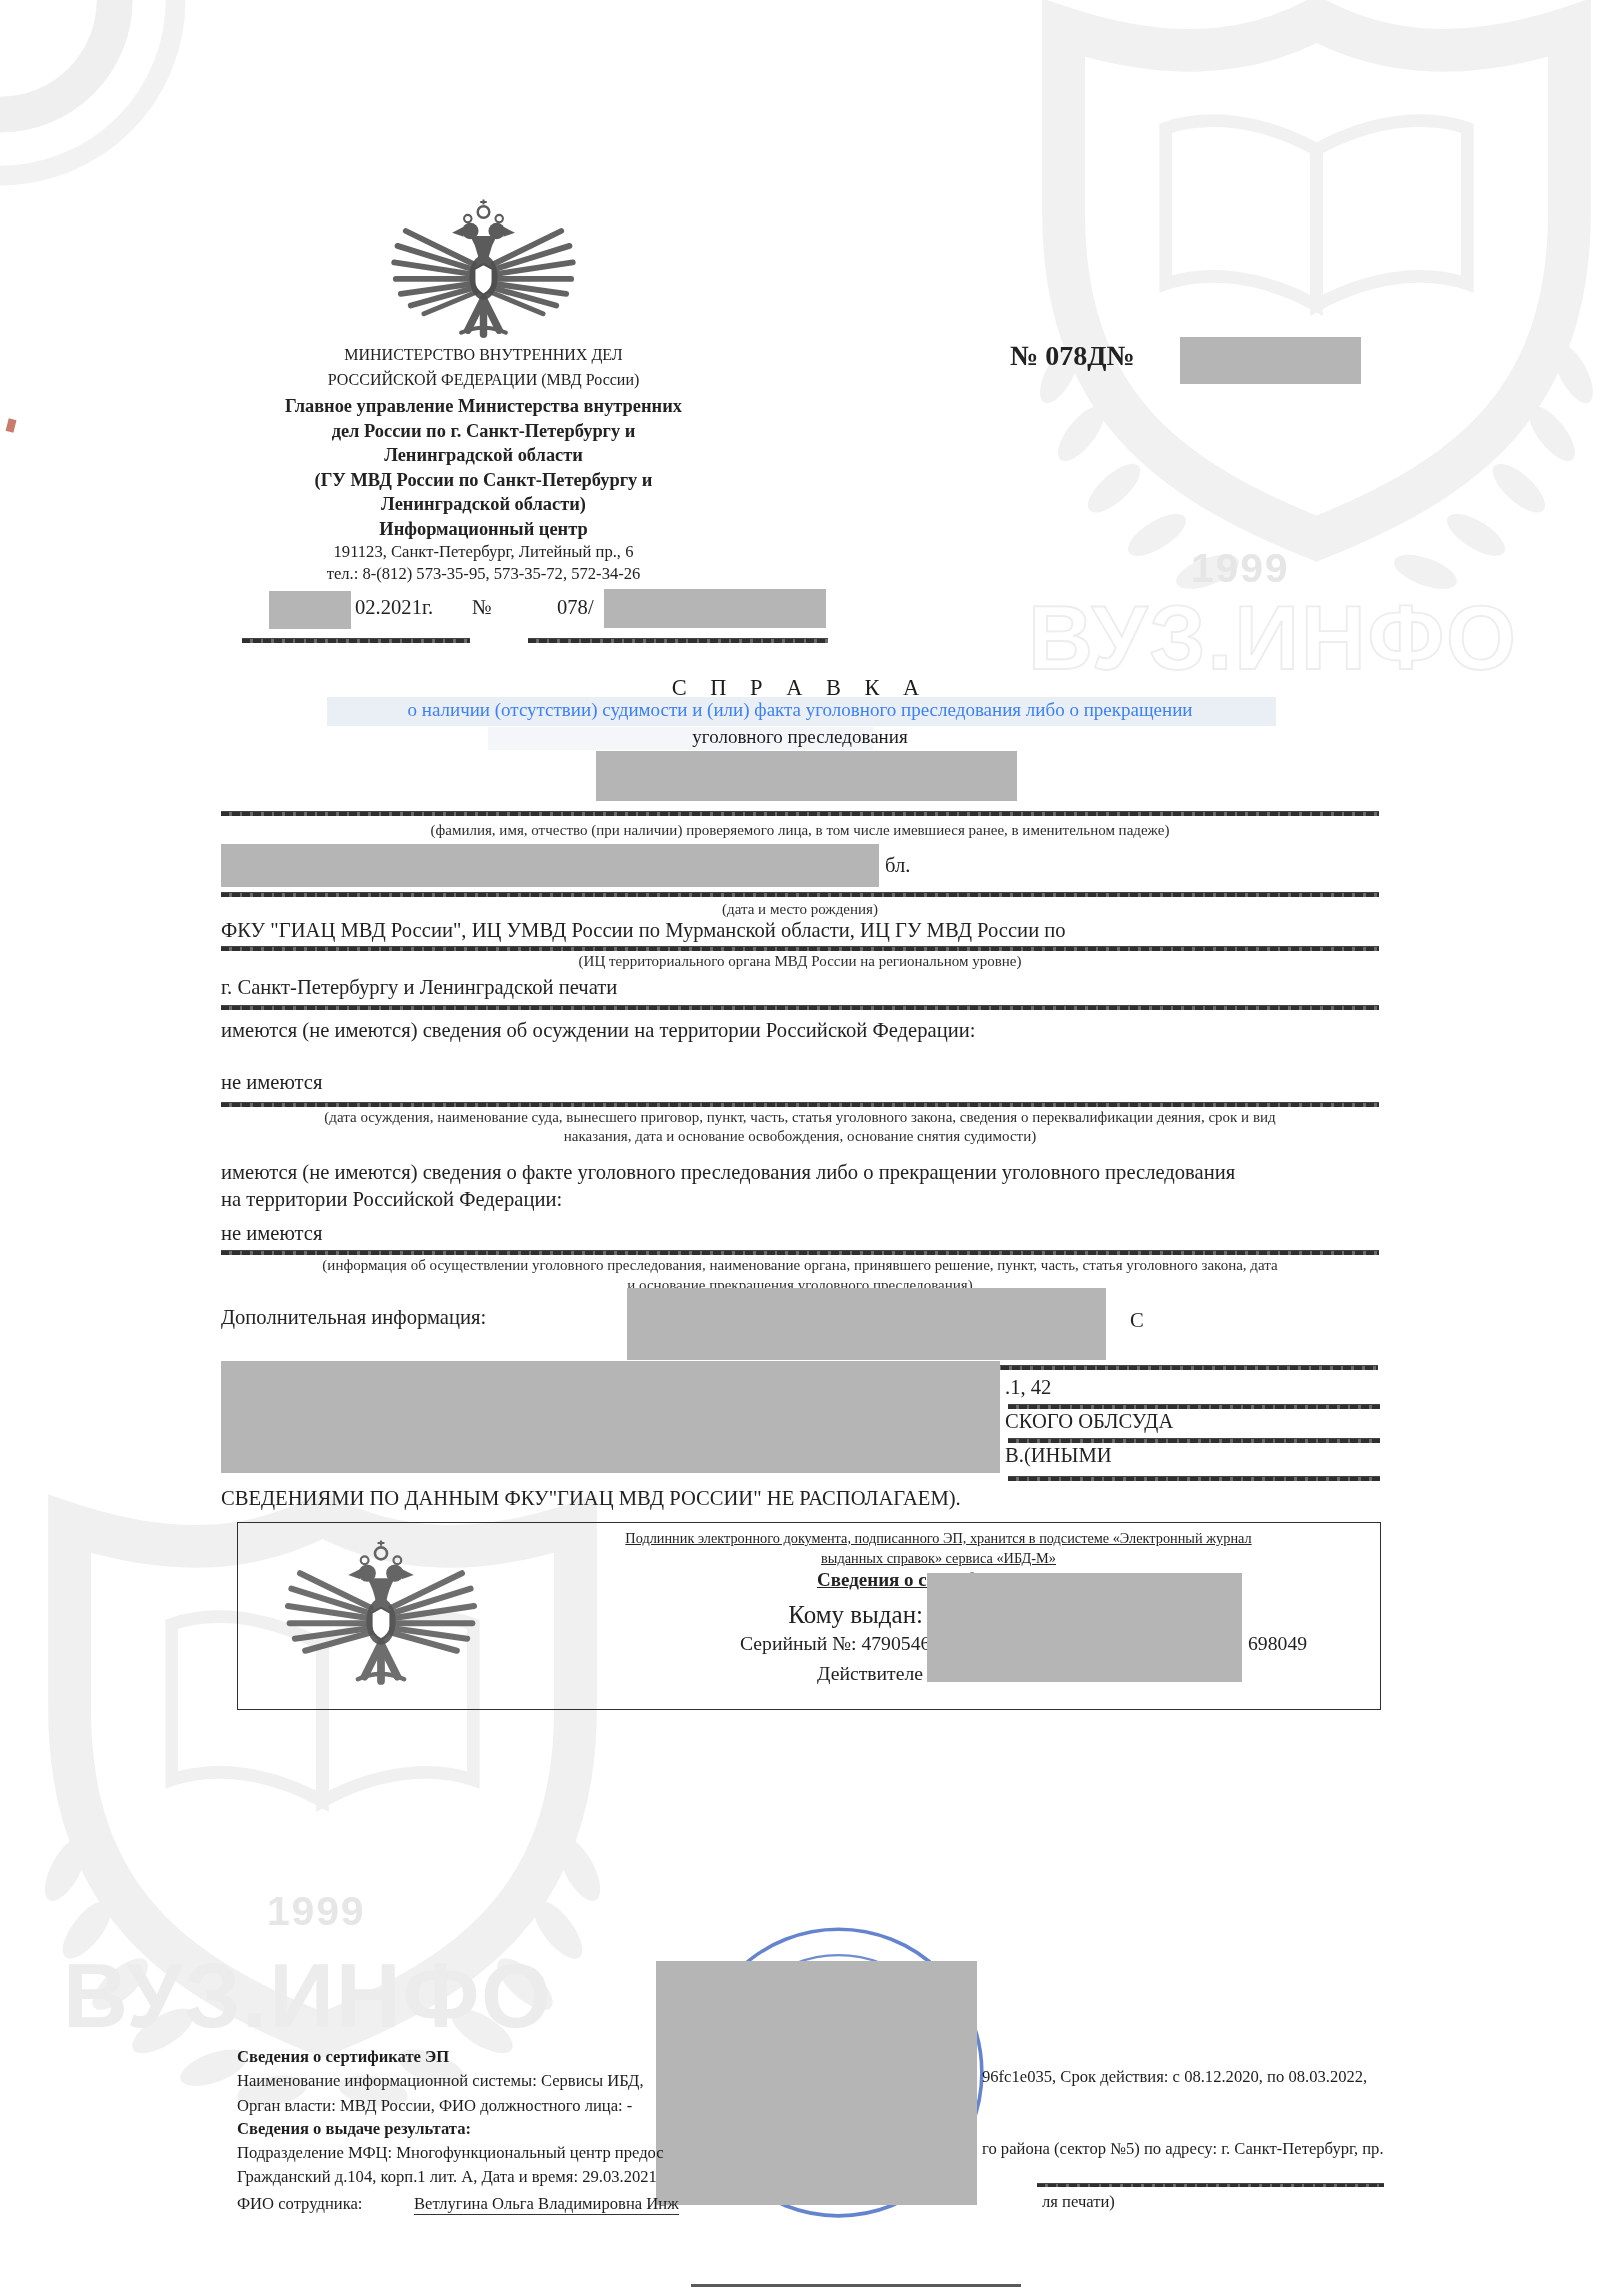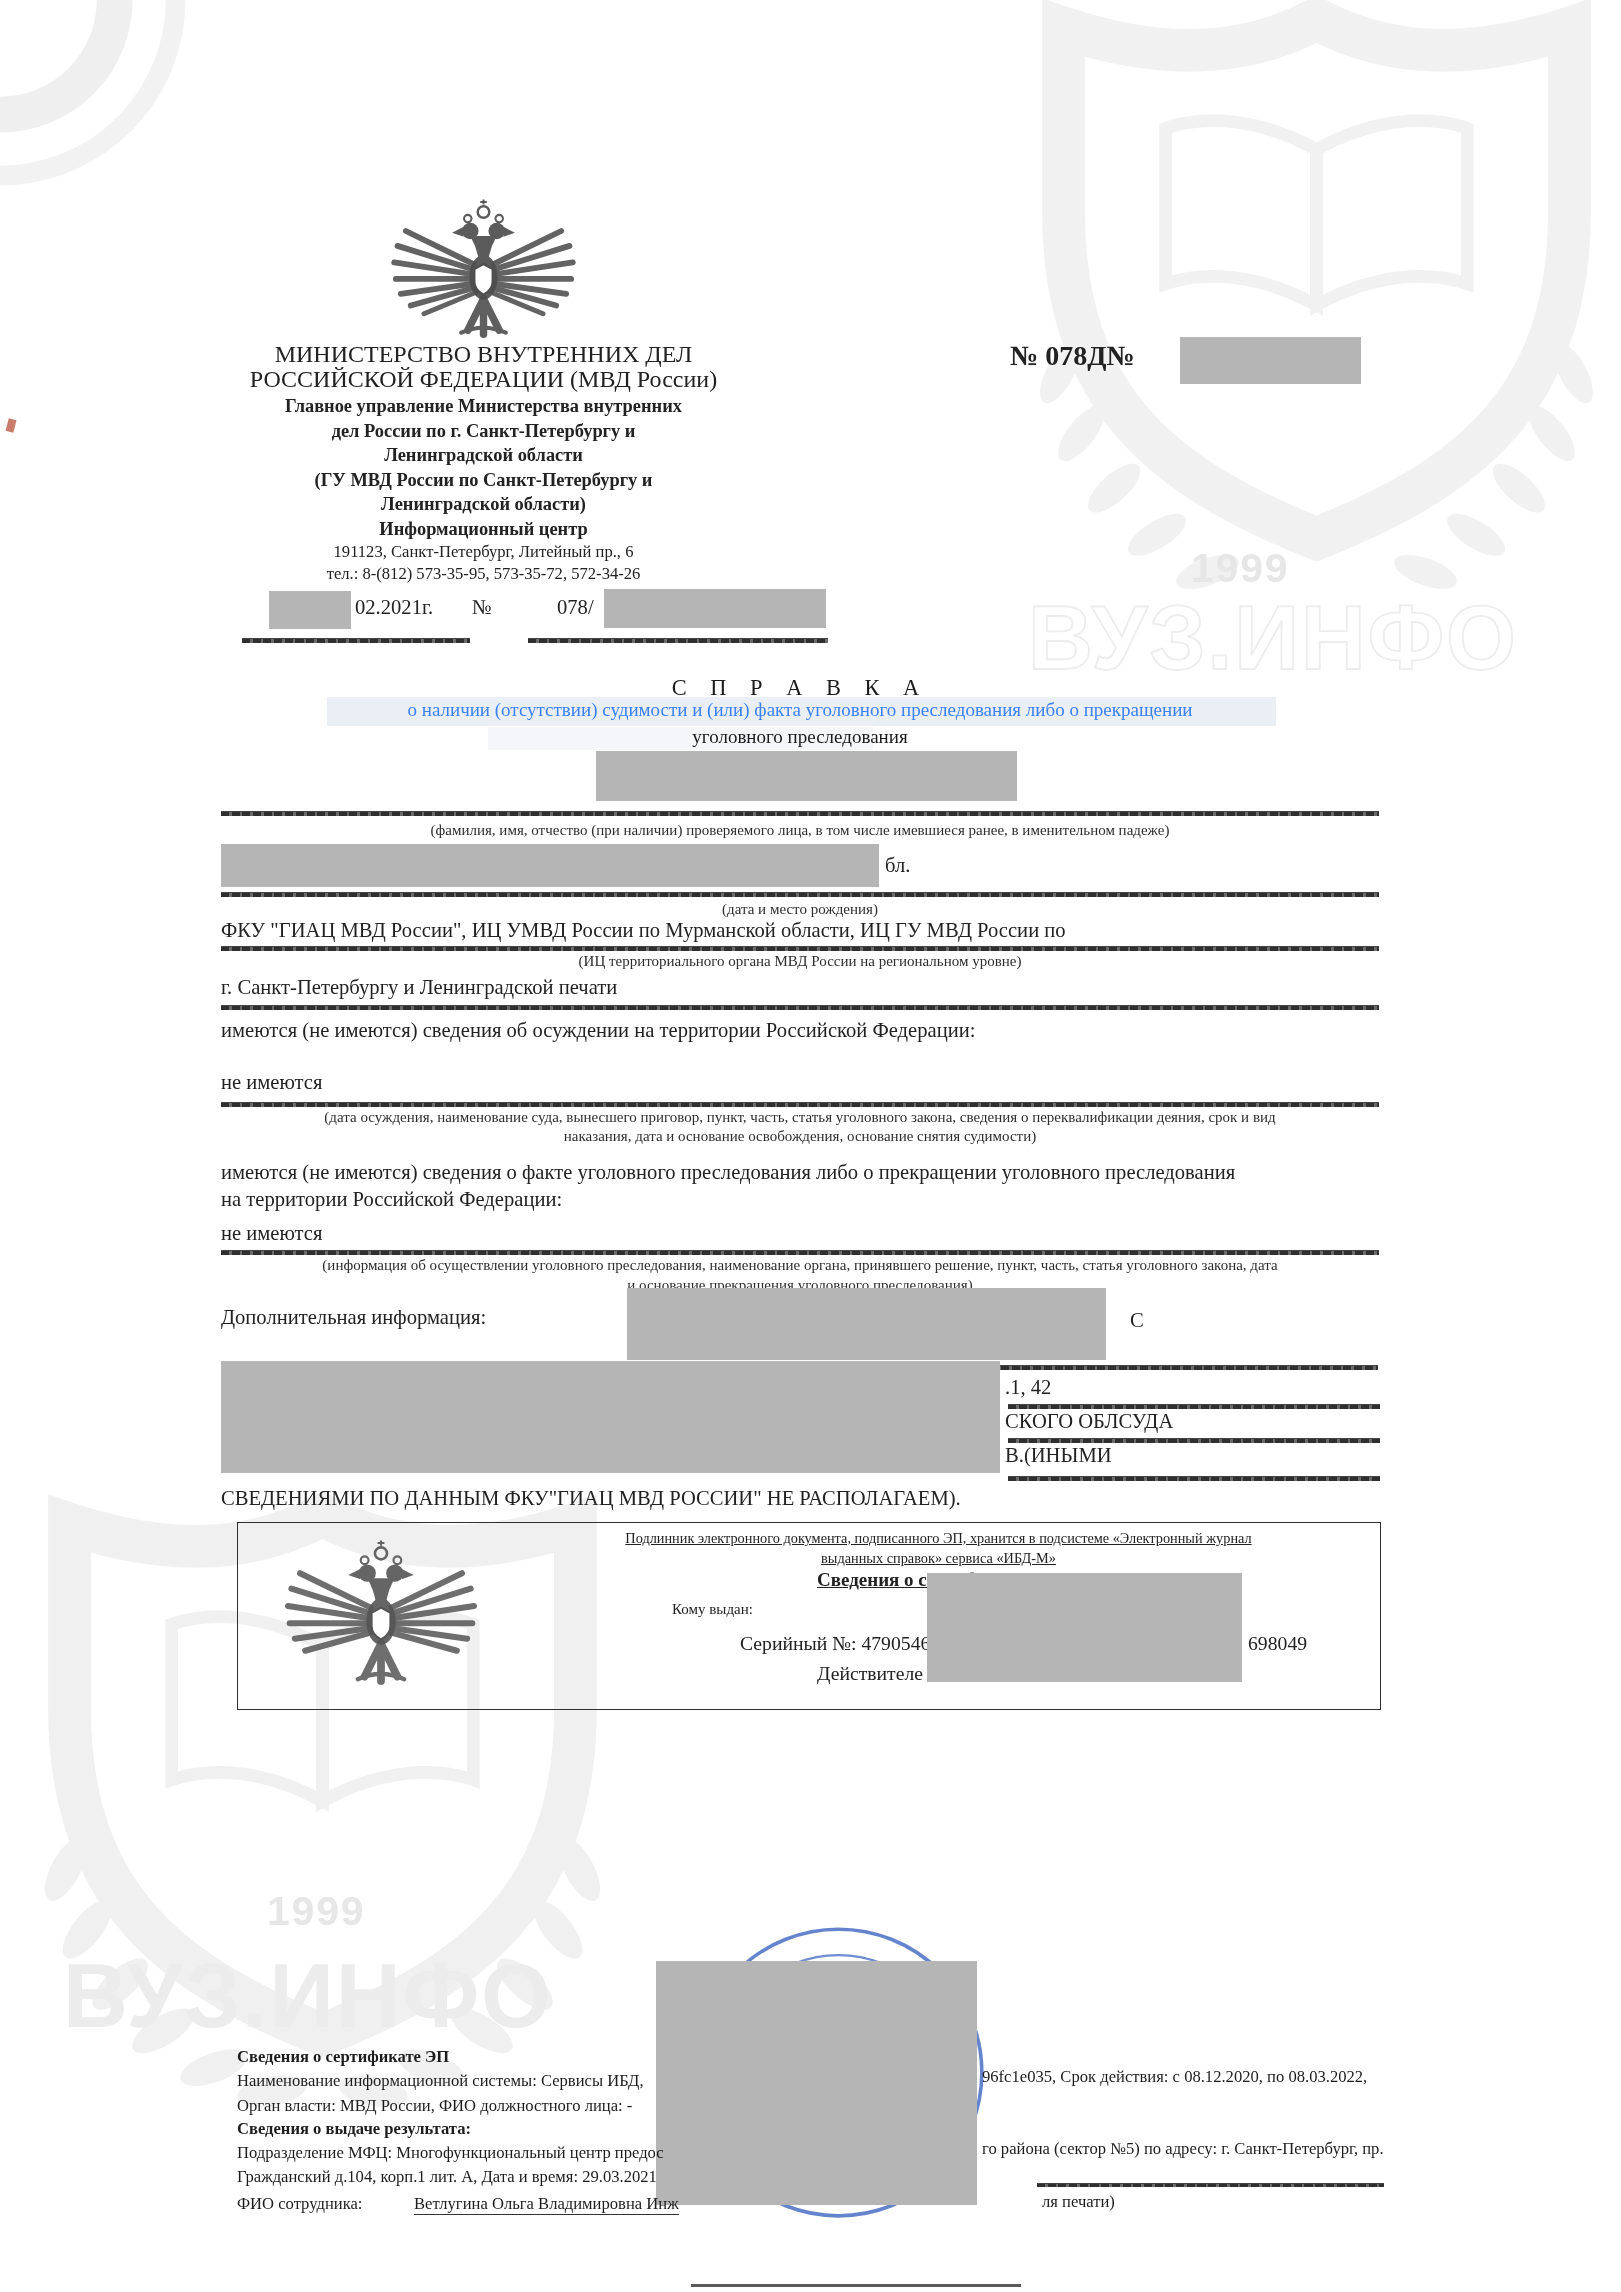--- a/index.html
+++ b/index.html
@@ -111,21 +111,21 @@
     </g>
     <path d="M130,78 L141,84 L141,99 Q141,109 130,115 Q119,109 119,99 L119,84 Z" fill="#ffffff" stroke="#4e4e4e" stroke-width="2.5"></path>
     <g fill="none" stroke="#4e4e4e" stroke-linecap="round" opacity="0.9">
       <path d="M130,120 L111,158" stroke-width="9"></path>
         <path d="M130,121 L130,163" stroke-width="9"></path>
       <path d="M130,120 L149,158" stroke-width="9"></path>
       <path d="M103,161 Q130,149 157,161" stroke-width="5"></path>
     </g>
   </svg>
 
-  <div class="hc" style="top:342px;font-size:24px;line-height:25px;">
+  <div class="hc" style="top:342px;font-size:16px;line-height:25px;">
     <div>МИНИСТЕРСТВО ВНУТРЕННИХ ДЕЛ</div>
     <div>РОССИЙСКОЙ ФЕДЕРАЦИИ (МВД России)</div>
   </div>
   <div class="hc bold" style="top:394px;font-size:18.4px;line-height:24.5px;">
     <div>Главное управление Министерства внутренних</div>
     <div>дел России по г. Санкт-Петербургу и</div>
     <div>Ленинградской области</div>
     <div>(ГУ МВД России по Санкт-Петербургу и</div>
     <div>Ленинградской области)</div>
     <div>Информационный центр</div>
@@ -232,21 +232,21 @@
       <path d="M130,120 L111,158" stroke-width="9"></path>
         <path d="M130,121 L130,163" stroke-width="9"></path>
       <path d="M130,120 L149,158" stroke-width="9"></path>
         <path d="M103,161 Q130,149 157,161" stroke-width="5"></path>
     </g>
   </svg>
 
   <div class="epc" style="top:1530px;font-size:14.3px;">Подлинник электронного документа, подписанного ЭП, хранится в подсистеме «Электронный журнал</div>
   <div class="epc" style="top:1550px;font-size:14.3px;">выданных справок» сервиса «ИБД-М»</div>
   <div class="epc bold" style="top:1569px;font-size:19px;">Сведения о сертификате ЭП</div>
-  <div class="abs" style="left:502px;top:1601px;width:421px;text-align:center;font-size:15px;">Кому выдан:</div>
+  <div class="abs" style="left:502px;top:1601px;width:421px;text-align:right;font-size:25px;">Кому выдан:</div>
   <div class="t" style="left:740px;top:1632px;font-size:19.7px;">Серийный №: 4790546</div>
   <div class="t" style="left:1248px;top:1632px;font-size:19.7px;">698049</div>
   <div class="abs" style="left:502px;top:1662px;width:421px;text-align:right;font-size:19.7px;">Действителе</div>
   <div class="redact" style="left:927px;top:1573px;width:315px;height:109px;"></div>
 
   <svg style="left:688px;top:1922px" width="301" height="301" viewBox="0 0 336 336">
     <circle cx="168" cy="168" r="160" fill="none" stroke="#4a6fc6" stroke-width="4" opacity="0.85"></circle>
     <circle cx="168" cy="168" r="131" fill="none" stroke="#4a6fc6" stroke-width="2.5" opacity="0.8"></circle>
     <defs>
         <path id="arcpath" d="M 25,168 A 143,143 0 0 0 311,168"></path>

